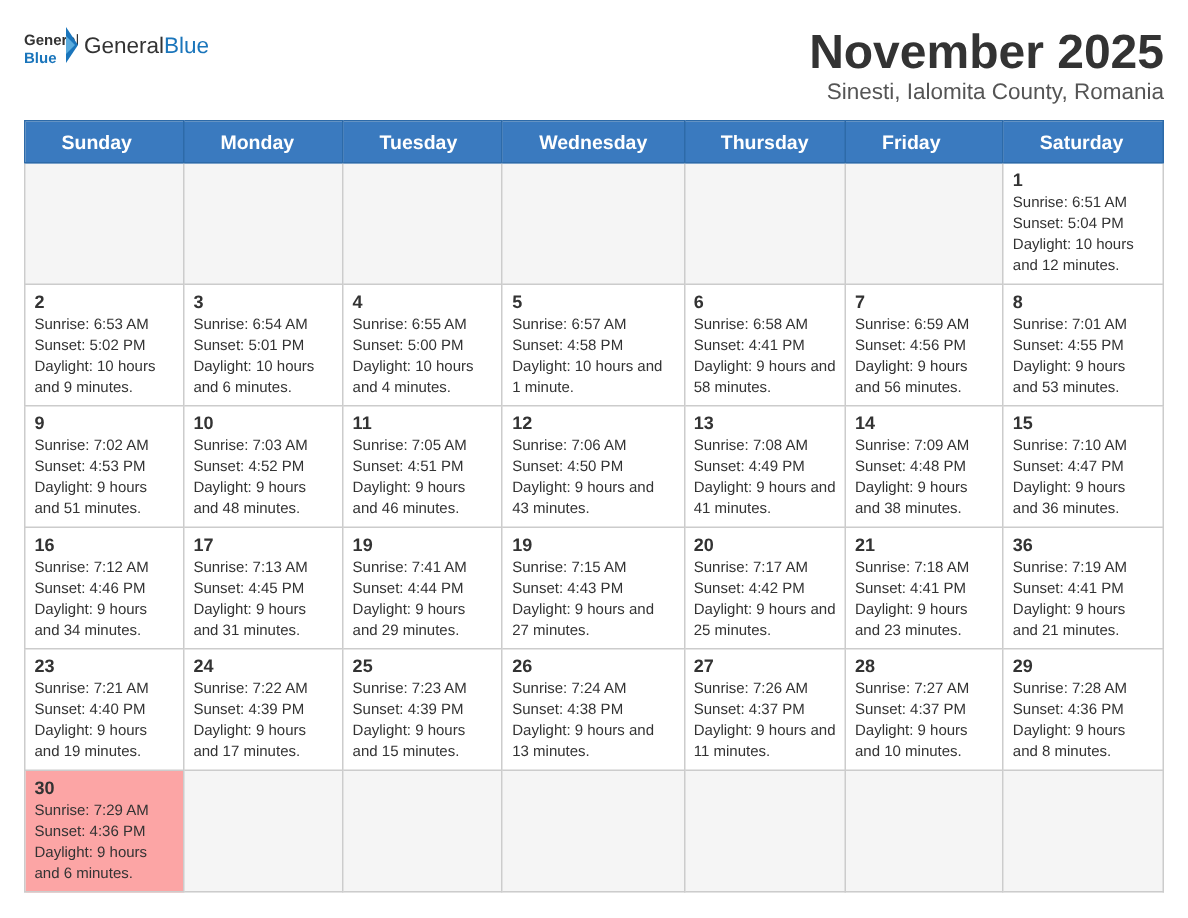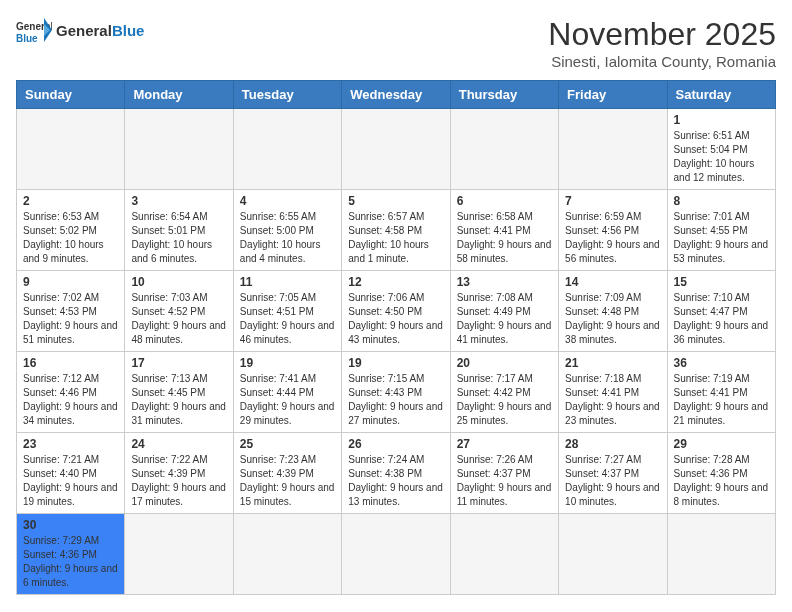--- a/index.html
+++ b/index.html
@@ -23,38 +23,38 @@
     }
     .logo-icon {
       width: 36px;
       height: 30px;
     }
     .title-area {
       text-align: right;
     }
     .month-title {
       font-size: 32px;
-      font-weight: normal;
+      font-weight: bold;
       color: #333;
     }
     .subtitle {
       font-size: 15px;
       color: #555;
     }
     .calendar {
       width: 100%;
       border-collapse: collapse;
       border: 1px solid #ccc;
     }
     .calendar th {
       background: #3a7abf;
       color: #fff;
       font-size: 13px;
       font-weight: bold;
-      padding: 6px 8px;
+      padding: 6px 24px;
       text-align: left;
       border: 1px solid #2d6aa8;
     }
     .calendar td {
       vertical-align: top;
       border: 1px solid #ccc;
       padding: 4px 6px;
       width: 107px;
       min-height: 70px;
       font-size: 10.5px;
@@ -72,36 +72,36 @@
     }
     .day-info {
       font-size: 10px;
       line-height: 1.4;
       color: #333;
     }
     .last-row td {
       background: #f5f5f5;
     }
     .last-row td.has-data {
-      background: #3b82f6;
+      background: #fca5a5;
     }
   </style>
 </head>
 <body>
 
 <div class="header-area">
   <div class="logo">
     <svg class="logo-icon" viewBox="0 0 36 30" xmlns="http://www.w3.org/2000/svg">
       <text x="0" y="14" font-size="10" font-weight="bold" fill="#333">General</text>
       <text x="0" y="26" font-size="10" font-weight="bold" fill="#1a75bb">Blue</text>
       <polygon points="28,2 36,14 28,26" fill="#1a75bb"></polygon>
       <polygon points="28,8 34,14 28,20" fill="#5aabdd"></polygon>
     </svg>
     <div>
-      <div style="font-size:15px;font-weight:bold;color:#333;line-height:1.1;">
+      <div style="font-size:15px;font-weight:normal;color:#333;line-height:1.1;">
         <span style="color:#333">General</span><span style="color:#1a75bb">Blue</span>
       </div>
     </div>
   </div>
   <div class="title-area">
     <div class="month-title">November 2025</div>
     <div class="subtitle">Sinesti, Ialomita County, Romania</div>
   </div>
 </div>
 

